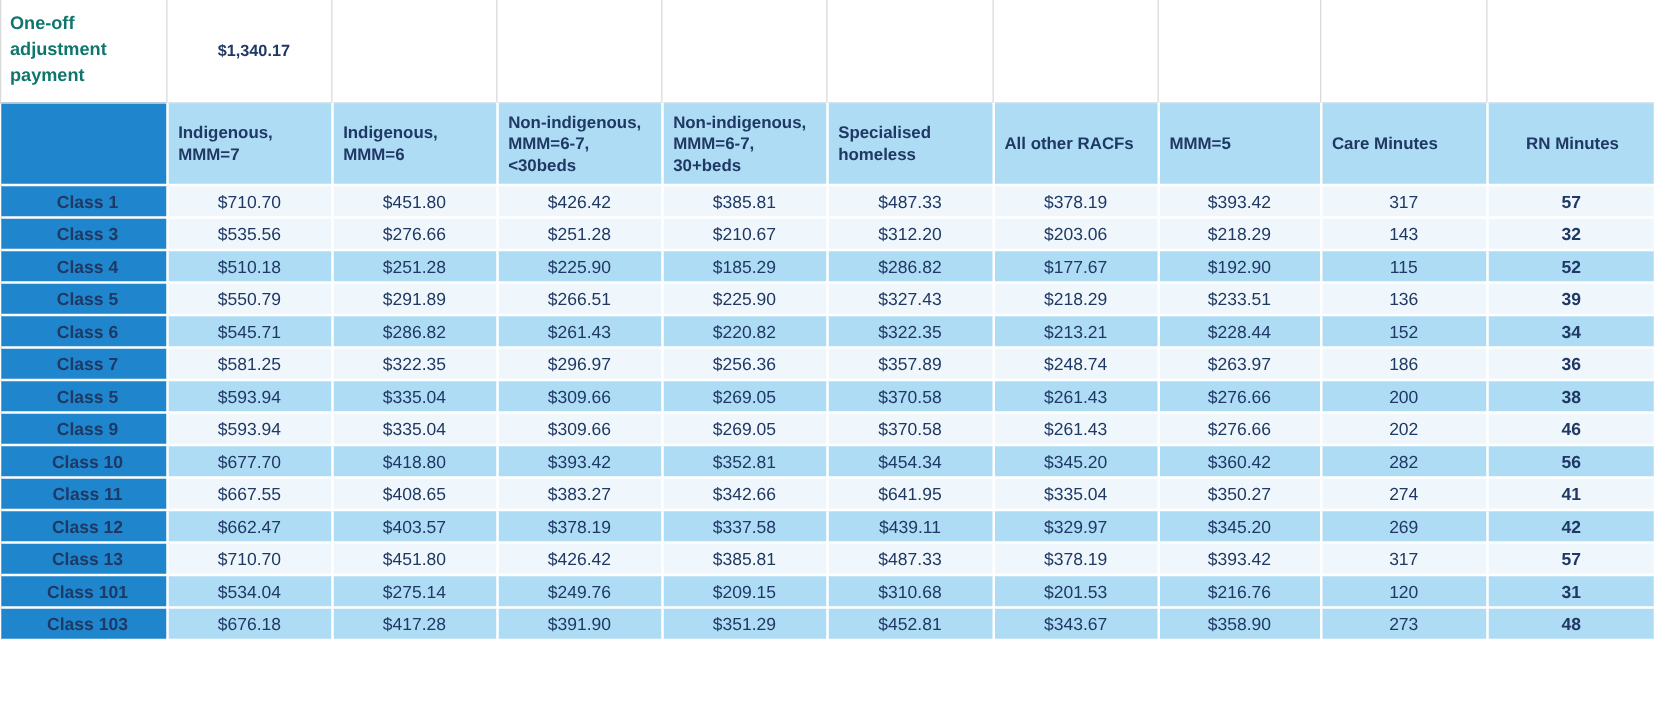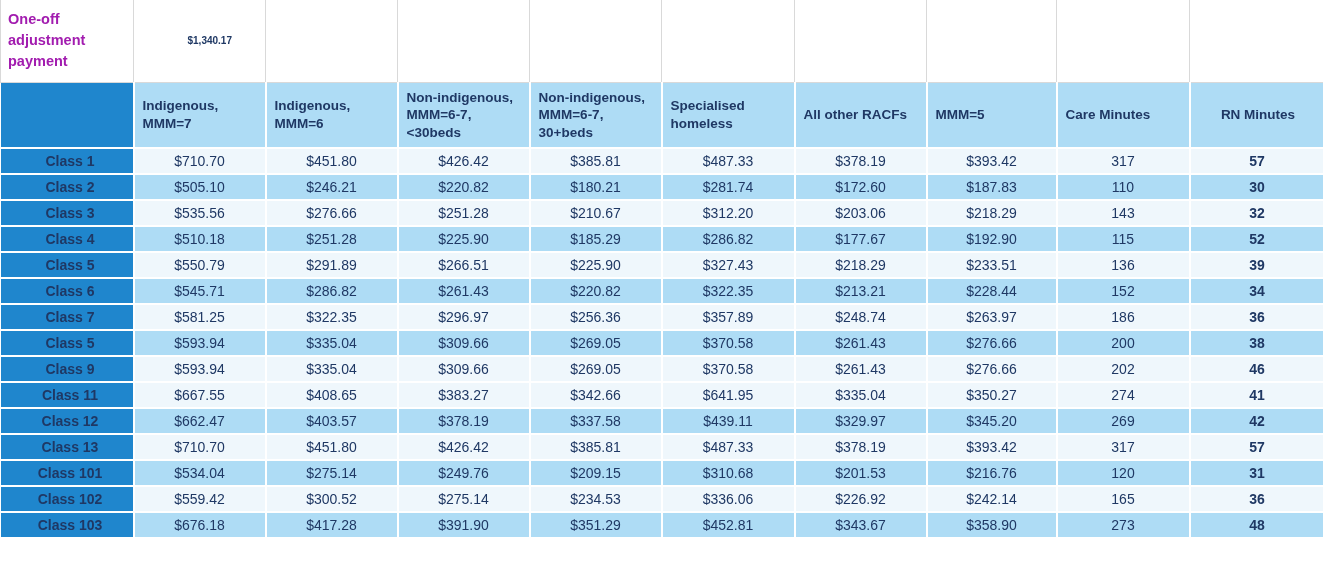--- a/index.html
+++ b/index.html
@@ -35,32 +35,32 @@
   
   .title-row td {
     height: 82px;
     background: #ffffff;
     border-right: 1px solid #d9d9d9;
     border-bottom: 1px solid #d9d9d9;
   }
   .title-row td:last-child { border-right: none; }
 
   .title-cell {
-    color: #a21caf;
+    color: #0f766e;
     font-weight: bold;
     font-size: 14.5px;
     line-height: 21px;
     text-align: left;
     padding: 4px 6px 4px 7px !important;
     border-left: 1px solid #d9d9d9;
   }
   .adjust-value {
     color: #1f3864;
     font-weight: bold;
-    font-size: 10px;
+    font-size: 13px;
     text-align: right;
     padding-right: 33px !important;
   }
 
   
   .head-row td {
     height: 66px;
     background: #aedcf5;
     color: #1f3864;
     font-weight: bold;
@@ -151,32 +151,20 @@
           <td>$710.70</td>
           <td>$451.80</td>
           <td>$426.42</td>
           <td>$385.81</td>
           <td>$487.33</td>
           <td>$378.19</td>
           <td>$393.42</td>
           <td>317</td>
           <td>57</td>
         </tr>
-        <tr class="data-row even">
-          <td class="rowlabel">Class 2</td>
-          <td>$505.10</td>
-          <td>$246.21</td>
-          <td>$220.82</td>
-          <td>$180.21</td>
-          <td>$281.74</td>
-          <td>$172.60</td>
-          <td>$187.83</td>
-          <td>110</td>
-          <td>30</td>
-        </tr>
         <tr class="data-row odd">
           <td class="rowlabel">Class 3</td>
           <td>$535.56</td>
           <td>$276.66</td>
           <td>$251.28</td>
           <td>$210.67</td>
           <td>$312.20</td>
           <td>$203.06</td>
           <td>$218.29</td>
           <td>143</td>
@@ -247,20 +235,32 @@
           <td>$593.94</td>
           <td>$335.04</td>
           <td>$309.66</td>
           <td>$269.05</td>
           <td>$370.58</td>
           <td>$261.43</td>
           <td>$276.66</td>
           <td>202</td>
           <td>46</td>
         </tr>
+        <tr class="data-row even">
+          <td class="rowlabel">Class 10</td>
+          <td>$677.70</td>
+          <td>$418.80</td>
+          <td>$393.42</td>
+          <td>$352.81</td>
+          <td>$454.34</td>
+          <td>$345.20</td>
+          <td>$360.42</td>
+          <td>282</td>
+          <td>56</td>
+        </tr>
         <tr class="data-row odd">
           <td class="rowlabel">Class 11</td>
           <td>$667.55</td>
           <td>$408.65</td>
           <td>$383.27</td>
           <td>$342.66</td>
           <td>$641.95</td>
           <td>$335.04</td>
           <td>$350.27</td>
           <td>274</td>
@@ -295,32 +295,20 @@
           <td>$534.04</td>
           <td>$275.14</td>
           <td>$249.76</td>
           <td>$209.15</td>
           <td>$310.68</td>
           <td>$201.53</td>
           <td>$216.76</td>
           <td>120</td>
           <td>31</td>
         </tr>
-        <tr class="data-row odd">
-          <td class="rowlabel">Class 102</td>
-          <td>$559.42</td>
-          <td>$300.52</td>
-          <td>$275.14</td>
-          <td>$234.53</td>
-          <td>$336.06</td>
-          <td>$226.92</td>
-          <td>$242.14</td>
-          <td>165</td>
-          <td>36</td>
-        </tr>
         <tr class="data-row even">
           <td class="rowlabel">Class 103</td>
           <td>$676.18</td>
           <td>$417.28</td>
           <td>$391.90</td>
           <td>$351.29</td>
           <td>$452.81</td>
           <td>$343.67</td>
           <td>$358.90</td>
           <td>273</td>

